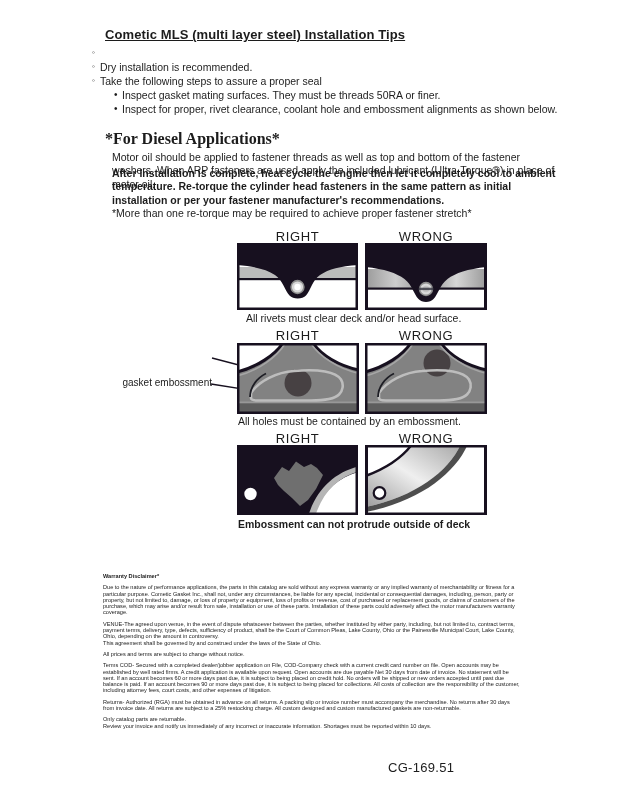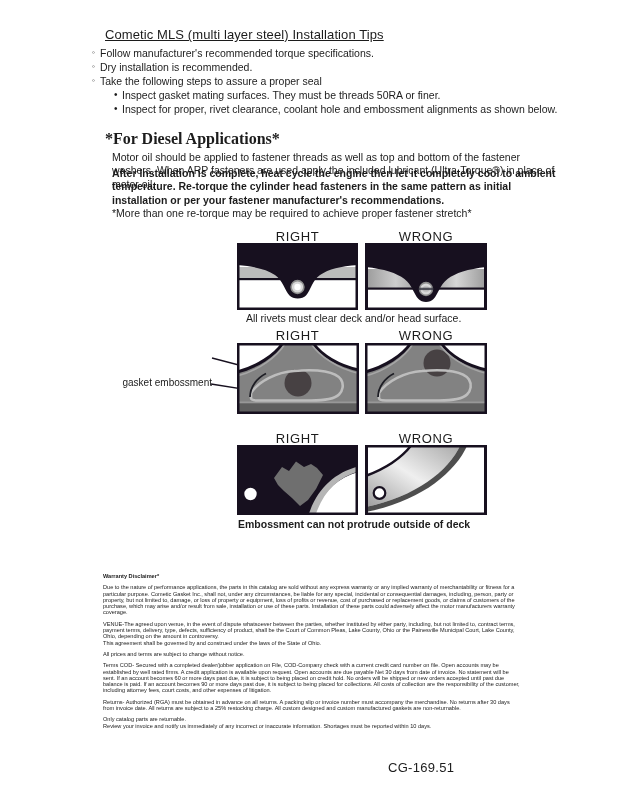--- a/index.html
+++ b/index.html
@@ -1,19 +1,19 @@
 <!DOCTYPE html>
 <html><head>
 <meta charset="utf-8">
 <style>
   html,body{margin:0;padding:0;background:#fff;}
   .page{position:relative;width:618px;height:800px;background:#ffffff;color:#1c1c1c;
         font-family:"Liberation Sans","DejaVu Sans",sans-serif;overflow:hidden;}
   .abs{position:absolute;}
-  .title{left:105px;top:27px;font-size:13px;font-weight:normal;text-decoration:underline;letter-spacing:.1px;white-space:nowrap;}
+  .title{left:105px;top:27px;font-size:13px;font-weight:bold;text-decoration:underline;letter-spacing:.1px;white-space:nowrap;}
   .bullets{left:92px;top:46px;font-size:10.5px;line-height:14px;width:470px;}
   .bullet{display:flex;}
   .bm{flex:0 0 8px;font-size:8px;line-height:14px;}
   .bullet.sub{margin-left:22px;}
   .bullet.sub .bm{font-size:10px;}
   .diesel-h{left:105px;top:130px;font-size:16px;font-weight:bold;font-family:Liberation Serif, serif;}
   .para{margin:0;font-size:10.5px;line-height:13.4px;width:448px;left:112px;}
   .p1{top:151px;} .p2{top:167px;font-weight:bold;} .p3{top:207px;}
   .rw{font-size:13px;letter-spacing:.6px;text-align:center;width:121px;white-space:nowrap;}
   .dimg{display:block;width:121px;height:67px;}
@@ -30,21 +30,20 @@
 </head>
 <body>
 
 <div class="page">
 
   <div class="abs title">Cometic MLS (multi layer steel) Installation Tips</div>
 
   <div class="abs bullets">
     <div class="bullet">
       <span class="bm">◦</span>
-      <span>Follow manufacturer's recommended torque specifications.</span>
     </div>
     <div class="bullet">
       <span class="bm">◦</span>
       <span>Dry installation is recommended.</span>
     </div>
     <div class="bullet">
       <span class="bm">◦</span>
       <span>Take the following steps to assure a proper seal</span>
     </div>
     <div class="bullet sub">
@@ -134,20 +133,21 @@
     <path d="M0,33 C21,28 40,14 48.5,0" fill="none" stroke="#a6a6a6" stroke-width="1.6"></path>
     <path d="M76,0 H122 V27 C102,23 84,12 76,0 Z" fill="#ffffff"></path>
     <circle cx="72" cy="20" r="13.5" fill="#474143"></circle>
     <path d="M76,0 C84,12 102,23 122,27" fill="none" stroke="#17101f" stroke-width="3"></path>
     <path d="M73.5,0 C82,13 101,26 122,30.5" fill="none" stroke="#a6a6a6" stroke-width="1.6"></path>
     <path d="M14,55 L14,50 C22,38 40,29 57,28 C82,25.5 99,29 104,36.5 C107,41.5 106,47.5 102,51.5 C97,56.5 87,57.5 74,57.5 L21,57.5 C16,57.5 14,57 14,55 Z" fill="none" stroke="#bdbdbd" stroke-width="2.6"></path>
     <path d="M13,54 C13,44 20,35 29,30.5" fill="none" stroke="#1d1d24" stroke-width="1.8"></path>
     <rect width="122" height="71" fill="none" stroke="#17101f" stroke-width="5"></rect>
   </svg>
 
+  <div class="abs cap" style="left:238px;top:415px;">All holes must be contained by an embossment.</div>
 
   <div class="abs rw" style="left:237px;top:431px;">RIGHT</div>
   <div class="abs rw" style="left:365px;top:431px;width:122px;">WRONG</div>
 
   <svg class="abs dimg3" style="left:237px;top:445px;" viewBox="0 0 121 70">
     <rect width="121" height="70" fill="#17101f"></rect>
     <path d="M121,27 C100,33 85,47 77,70 L121,70 Z" fill="#ffffff"></path>
     <path d="M121,21.5 C97,28 80,44 71.5,70 L78.5,70 C86.5,46.5 101,32.5 121,26.5 Z" fill="#b5b5b5"></path>
     <path d="M37,33 L45,22 L52,26 L59,16.5 L67,22 L74,19 L80,23 L86,30 L79,44 L71,55 L63,61 L55,53 L47,46 L41,40 Z" fill="#6f6f6f"></path>
     <circle cx="13.5" cy="49" r="6.2" fill="#ffffff"></circle>

